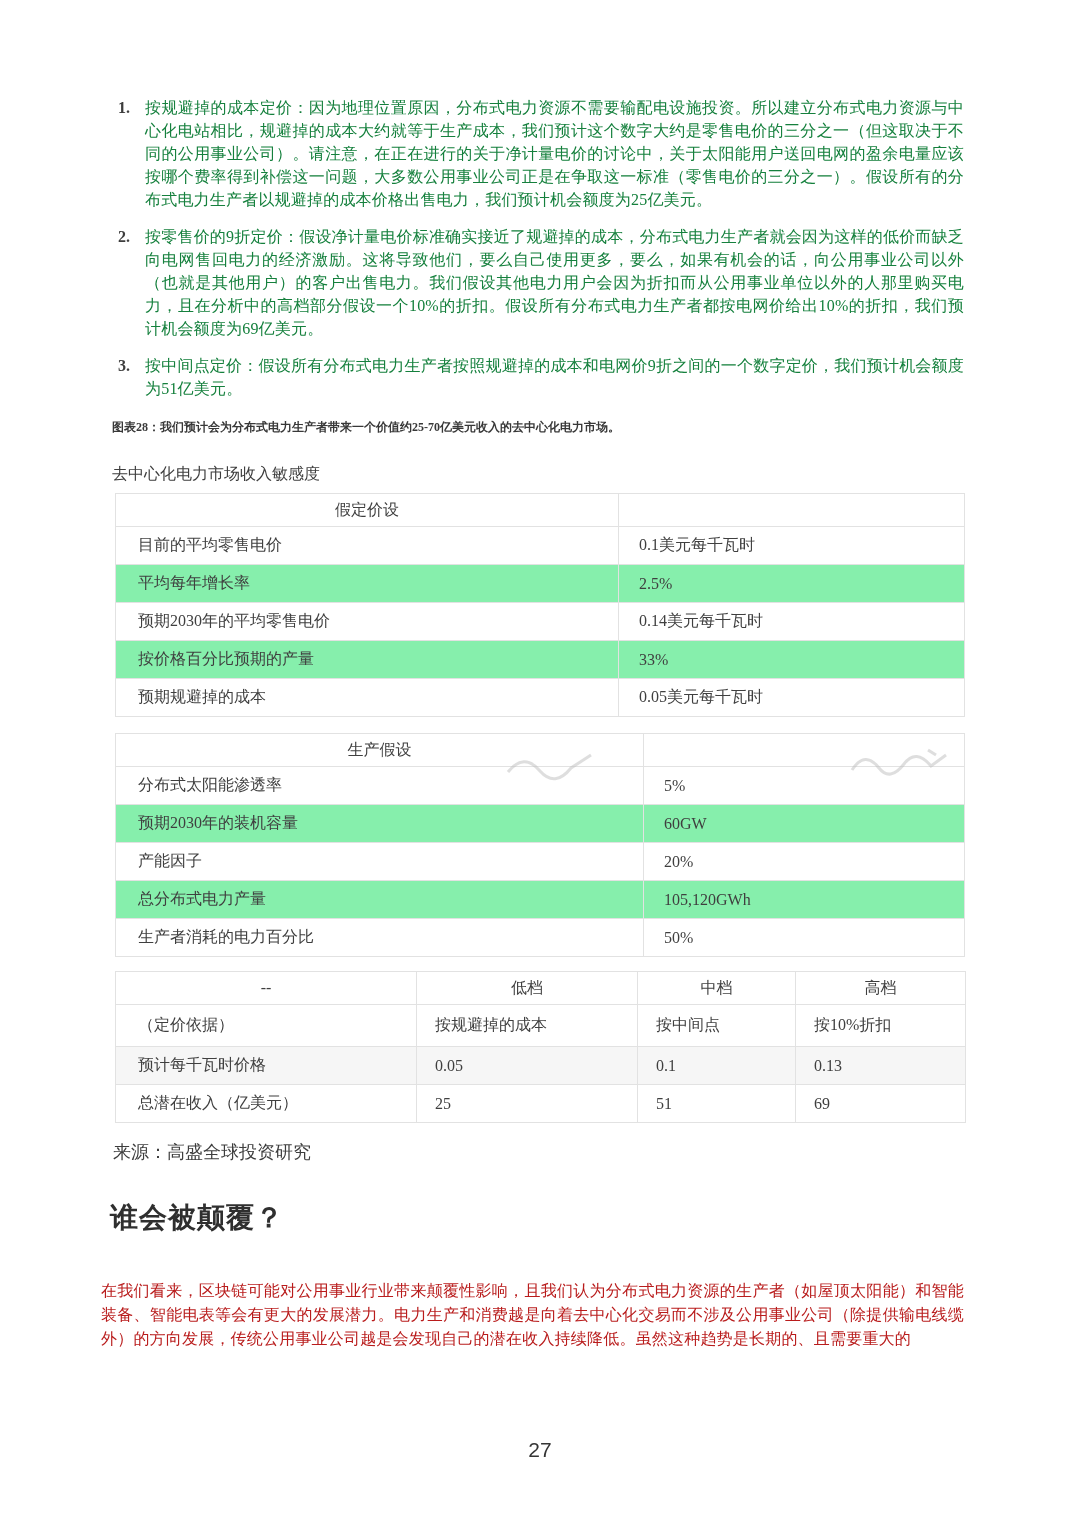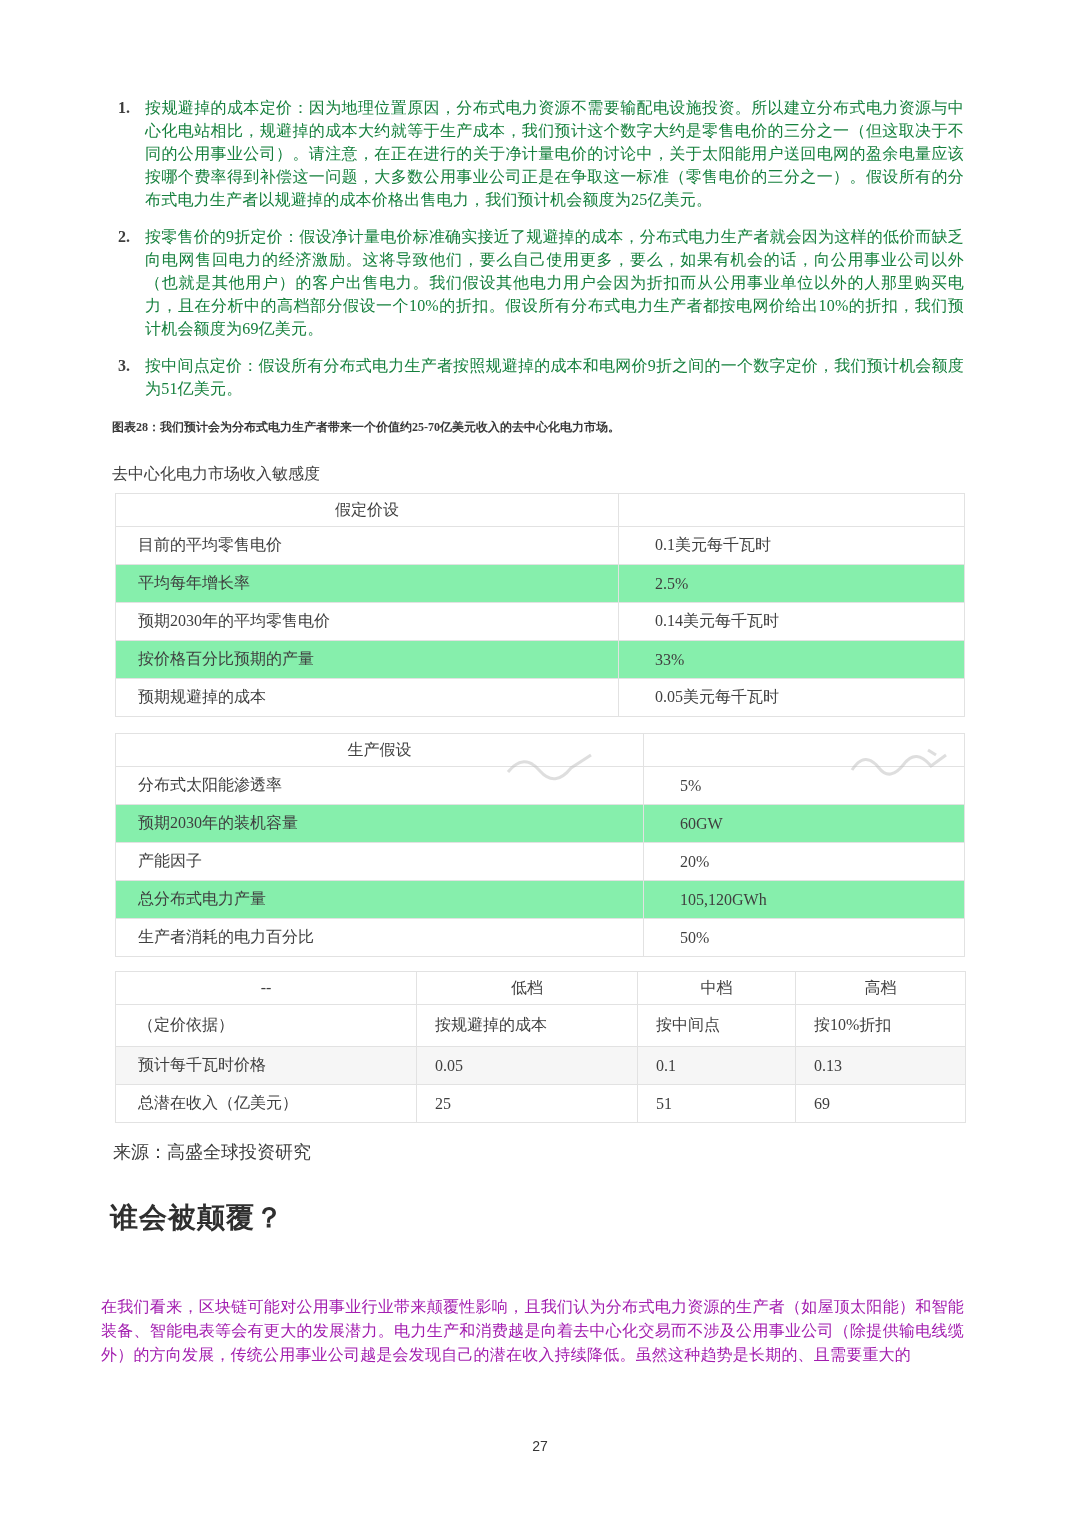--- a/index.html
+++ b/index.html
@@ -35,21 +35,21 @@
   
   table.tbl {
     border-collapse:collapse; margin-left:115px; width:850px;
     table-layout:fixed; font-size:16px; color:#3f3f3f;
   }
   table.tbl td {
     border:1px solid #e2e2e2; vertical-align:middle;
     height:38px; padding-left:22px;
   }
   table.tbl tr.hdr td { height:33px; text-align:center; padding-left:0; }
-  table.tbl td.val { padding-left:36px; }
+  table.tbl td.val { padding-left:20px; }
   .t2col td.lbl { width:503px; }
   #production-table.t2col td.lbl { width:528px; }
   .t2col tr.alt td { background:#86efac; }
   .mt16 { margin-top:16px; }
   .mt8 { margin-top:8px; }
   .mt14 { margin-top:14px; }
 
   #scenarios-table td { padding-left:18px; }
   #scenarios-table td.c0 { width:301px; padding-left:22px; }
   #scenarios-table td.c1 { width:221px; }
@@ -61,27 +61,27 @@
 
   .source-note {
     margin:18px 0 0 113px; font-size:18px; line-height:22px; color:#3d3d3d;
   }
 
   .section-heading {
     margin:34px 0 0 110px; font-size:28px; line-height:42px;
     font-weight:700; color:#2f2f2f; letter-spacing:1px;
   }
   .body-paragraph {
-    margin:56px 116px 0 101px; font-size:16px; line-height:24px;
-    text-align:justify; color:#a21caf; letter-spacing:0.2px;
+    margin:40px 116px 0 101px; font-size:16px; line-height:24px;
+    text-align:justify; color:#b91c1c; letter-spacing:0.2px;
   }
 
   .page-number {
     position:absolute; left:0; right:0; top:1438px;
-    text-align:center; font-size:14px; color:#353535;
+    text-align:center; font-size:21px; color:#353535;
     font-family:"Liberation Sans","DejaVu Sans",sans-serif;
   }
 
   .watermark {
     position:absolute; left:480px; top:740px; width:580px; height:52px;
     pointer-events:none;
   }
 </style>
 </head>
 <body>

